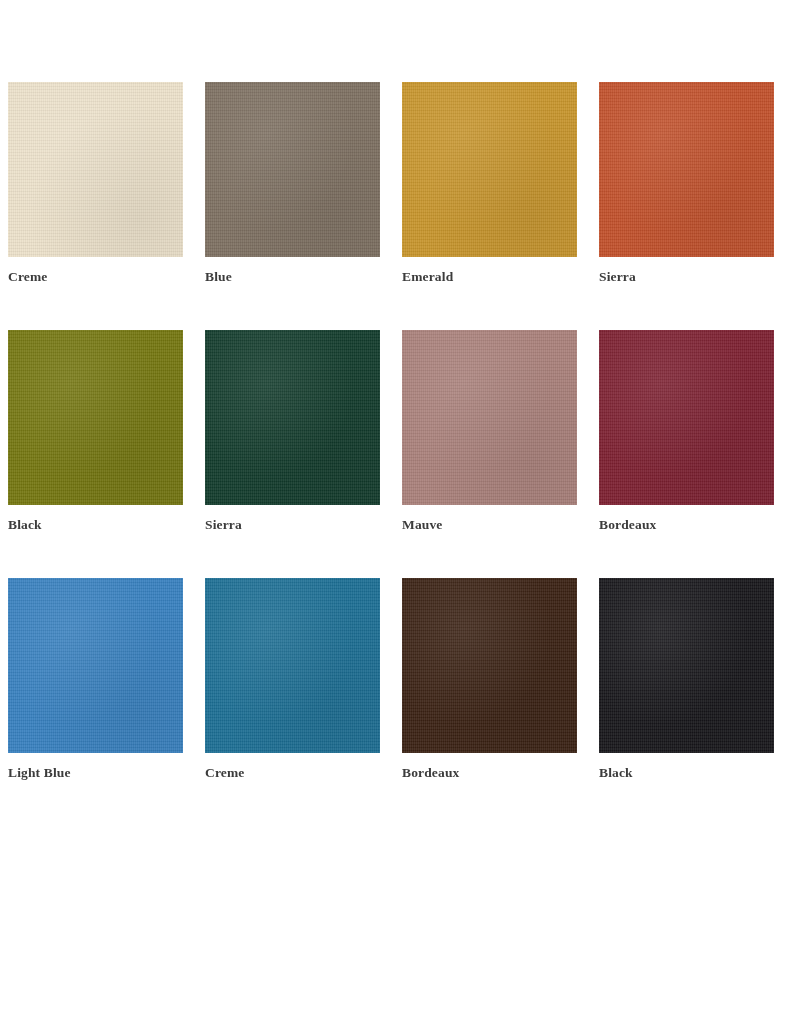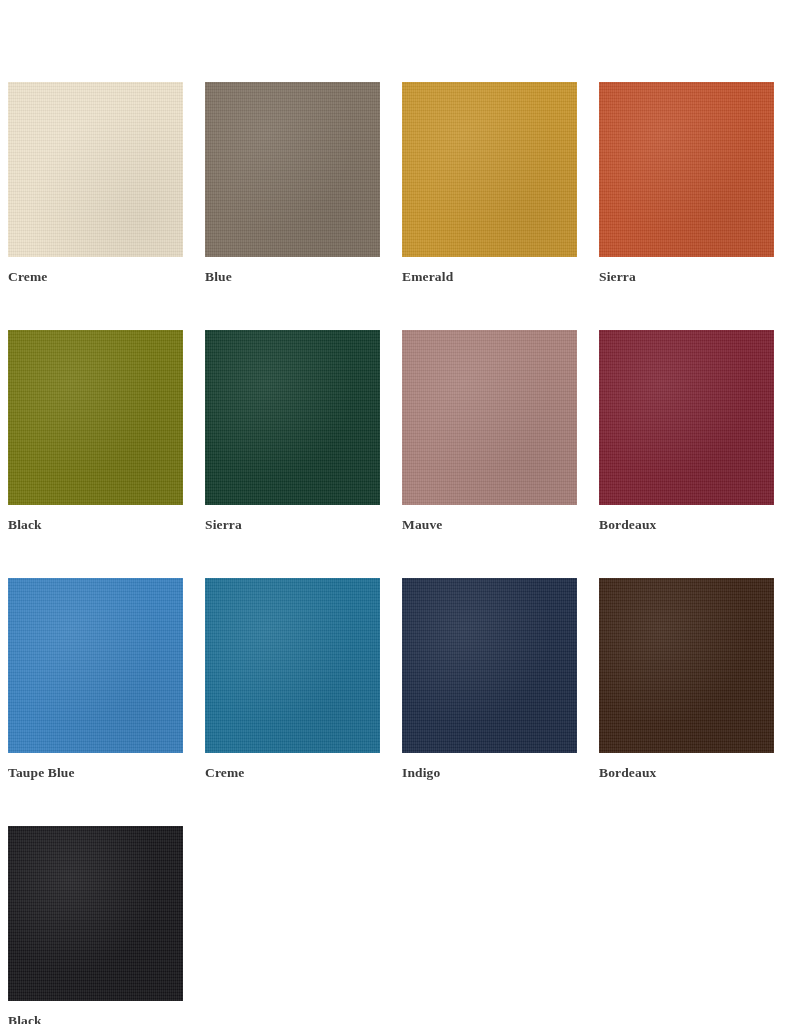--- a/index.html
+++ b/index.html
@@ -116,29 +116,25 @@
       <div class="swatch-cell">
         <div class="swatch-chip" style="background-color: rgb(169, 128, 122);"></div>
         <span class="swatch-label">Mauve</span>
       </div>
       <div class="swatch-cell">
         <div class="swatch-chip" style="background-color: rgb(124, 31, 48);"></div>
         <span class="swatch-label">Bordeaux</span>
       </div>
       <div class="swatch-cell">
         <div class="swatch-chip" style="background-color: rgb(55, 128, 191);"></div>
-        <span class="swatch-label">Taupe Blue</span>
+        <span class="swatch-label">Light Blue</span>
       </div>
       <div class="swatch-cell">
         <div class="swatch-chip" style="background-color: rgb(27, 110, 148);"></div>
         <span class="swatch-label">Creme</span>
-      </div>
-      <div class="swatch-cell">
-        <div class="swatch-chip" style="background-color: rgb(28, 42, 69);"></div>
-        <span class="swatch-label">Indigo</span>
       </div>
       <div class="swatch-cell">
         <div class="swatch-chip" style="background-color: rgb(58, 33, 19);"></div>
         <span class="swatch-label">Bordeaux</span>
       </div>
       <div class="swatch-cell">
         <div class="swatch-chip" style="background-color: rgb(23, 22, 26);"></div>
         <span class="swatch-label">Black</span>
       </div>
     </div>

